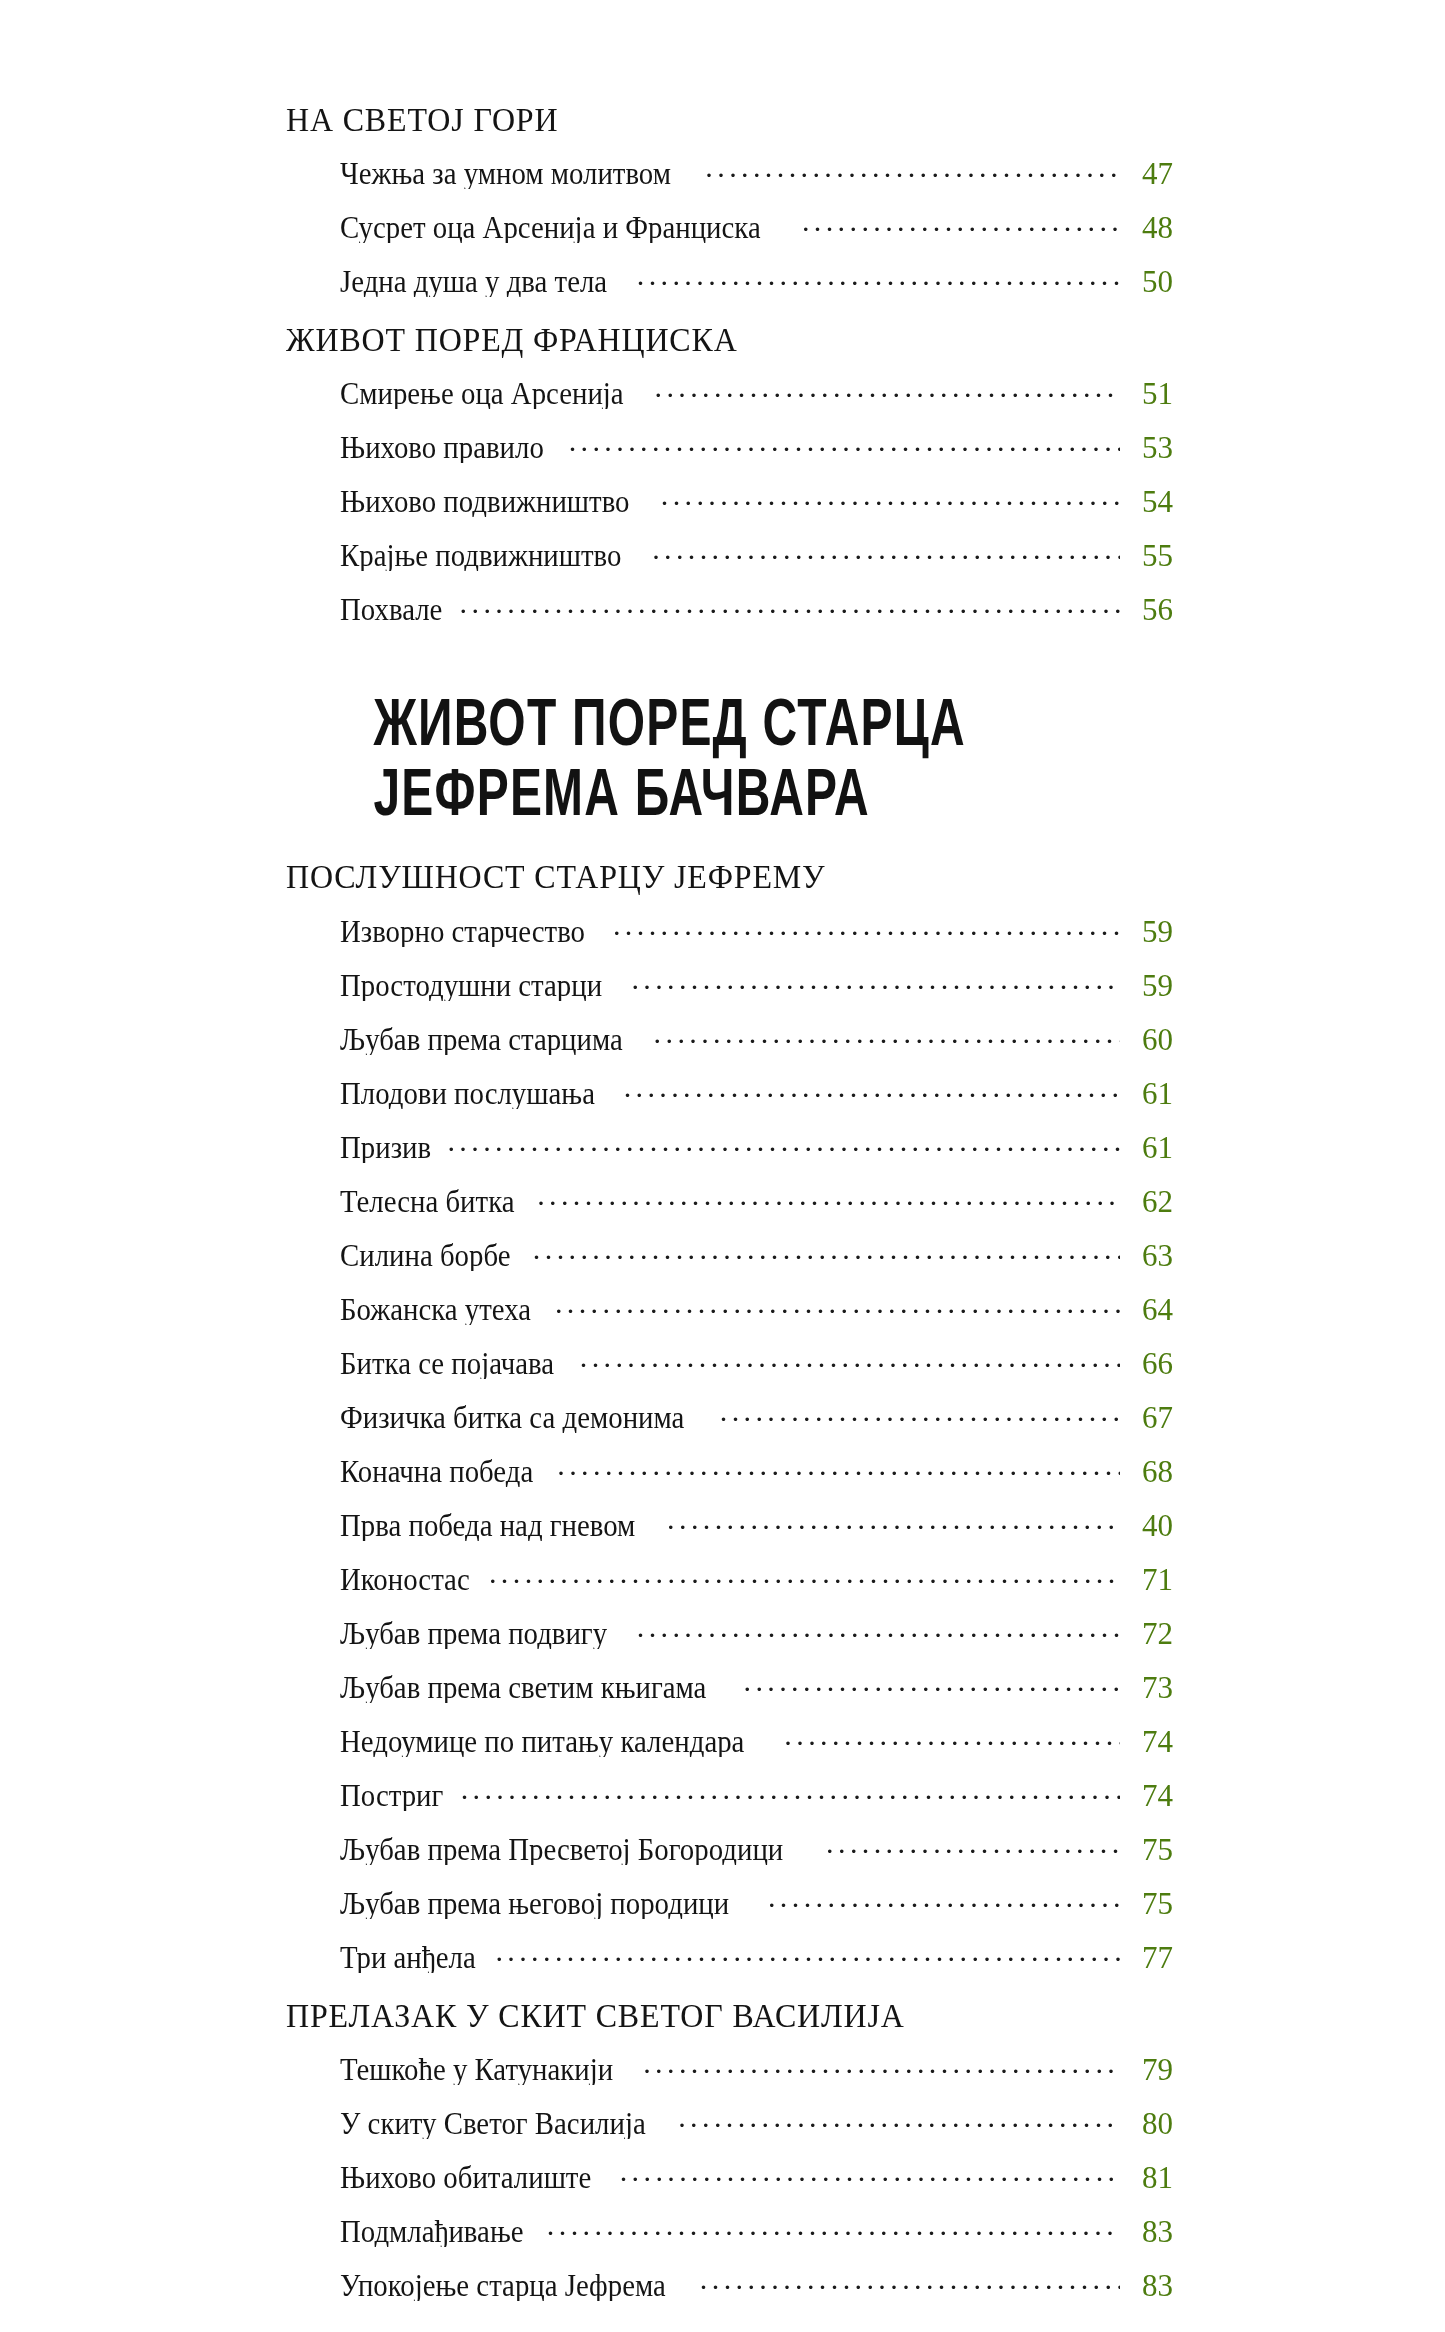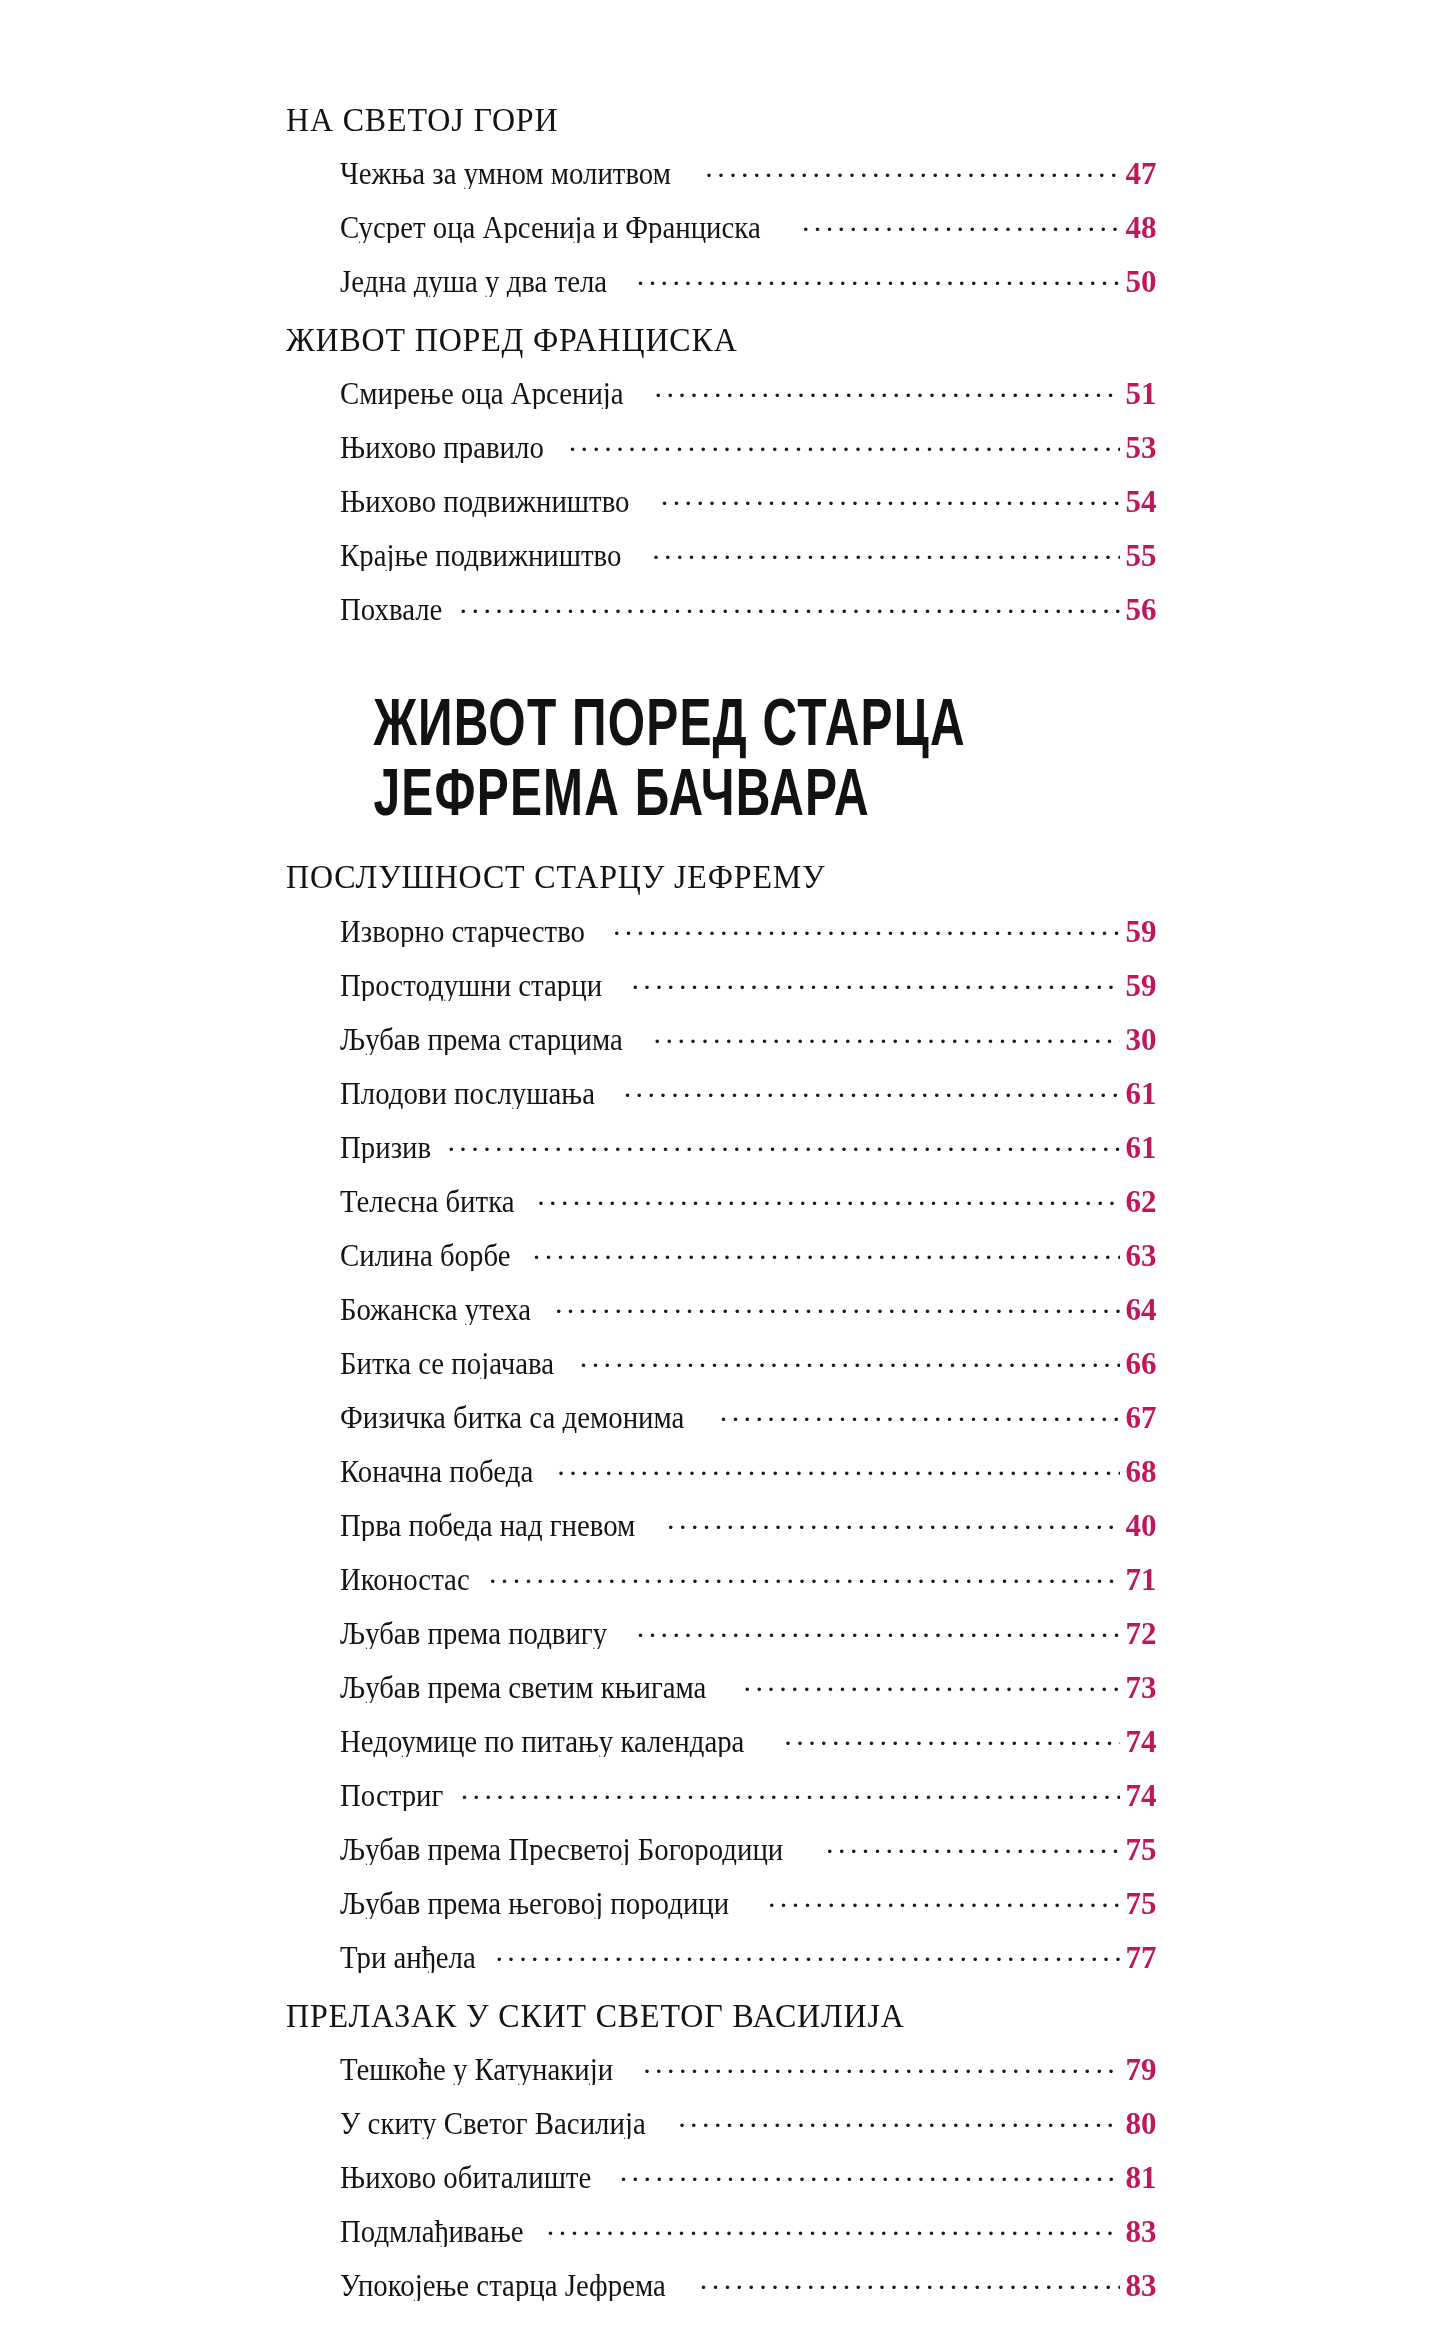--- a/index.html
+++ b/index.html
@@ -82,25 +82,24 @@
     font-size: 30px;
     letter-spacing: 4.4px;
     color: #1a1a1a;
     white-space: nowrap;
     overflow: hidden;
   }
 
   .entry-page {
     flex: 0 0 auto;
     width: 64px;
-    text-align: left;
+    text-align: center;
     font-size: 31px;
-    color: #be185d;
+    color: #4d7c0f;
     font-family: "Liberation Serif", "DejaVu Serif", serif;
-    font-weight: bold;
   }
 
   
   .part-title {
     text-align: left;
     margin: 54px 0 30px 0;
     padding-right: 30px;
   }
 
   .part-title-line {
@@ -174,21 +173,21 @@
         <span class="entry-page">59</span>
       </div>
       <div class="entry">
         <span class="entry-title">Простодушни старци</span>
         <span class="entry-leader"></span>
         <span class="entry-page">59</span>
       </div>
       <div class="entry">
         <span class="entry-title">Љубав према старцима</span>
         <span class="entry-leader"></span>
-        <span class="entry-page">30</span>
+        <span class="entry-page">60</span>
       </div>
       <div class="entry">
         <span class="entry-title">Плодови послушања</span>
         <span class="entry-leader"></span>
         <span class="entry-page">61</span>
       </div>
       <div class="entry">
         <span class="entry-title">Призив</span>
         <span class="entry-leader"></span>
         <span class="entry-page">61</span>

